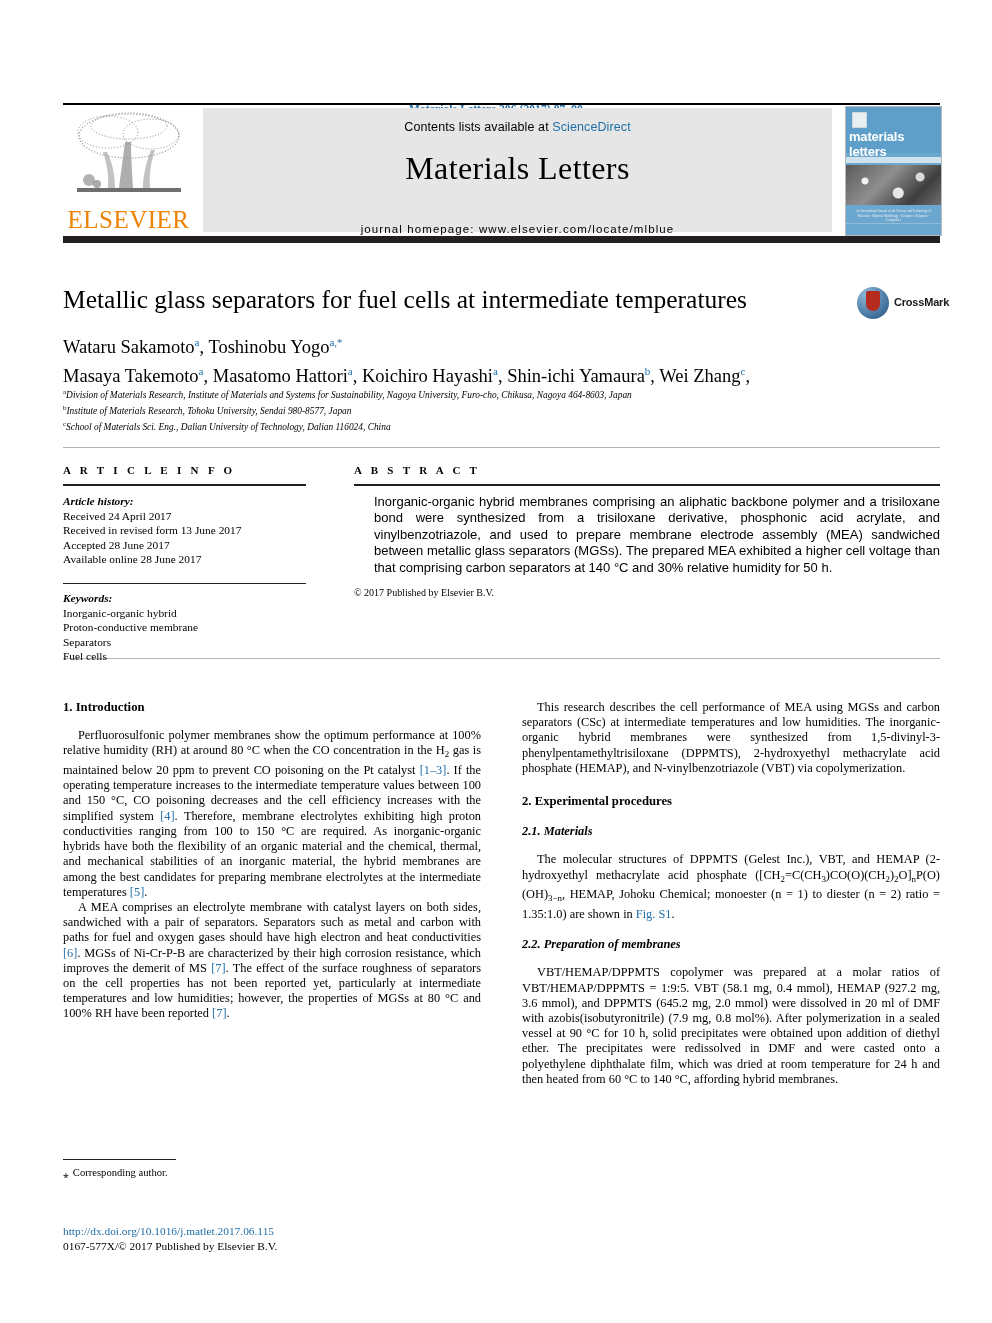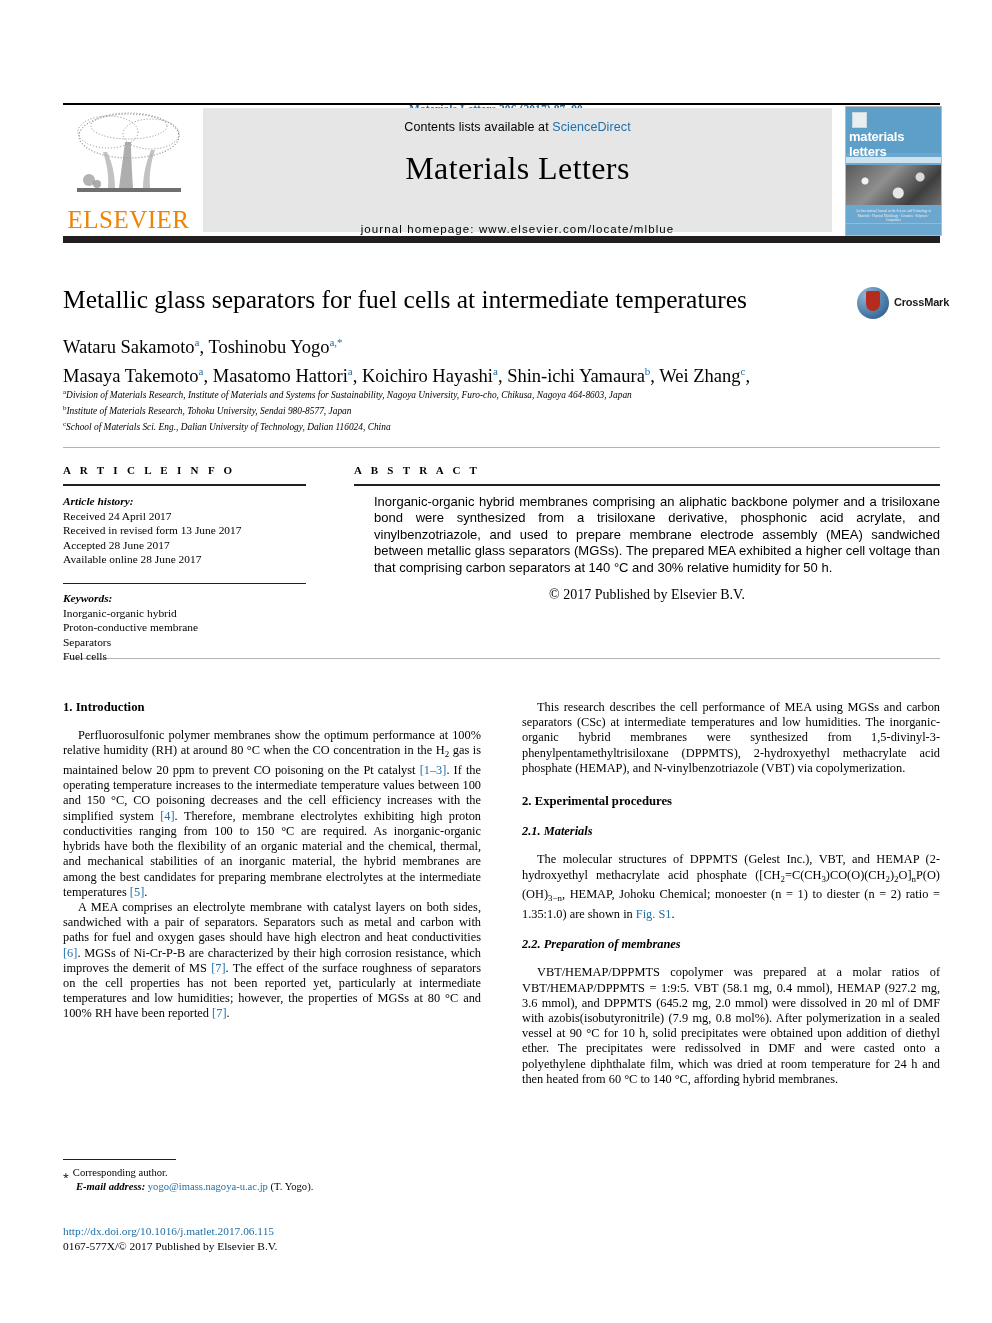--- a/index.html
+++ b/index.html
@@ -224,23 +224,23 @@
   .info-body .it { font-style: italic; font-weight: bold; }
   .abstract-text {
     font-family: Liberation Sans, sans-serif;
     font-size: 13px;
     line-height: 16.4px;
     text-align: justify;
     margin-left: 20px;
   }
   .copyright {
     margin-top: 11px;
-    text-align: center;
-    font-family: "Liberation Serif", serif;
-    font-size: 14px;
+    text-align: left;
+    font-family: "Liberation Serif", serif;
+    font-size: 10px;
   }
 
   .panel-rule-bottom {
     position: absolute;
     left: 63px; top: 658px;
     width: 877px; height: 1px;
     background: #b3b3b3;
   }
 
   
@@ -405,21 +405,20 @@
     <div class="h-num spaced">2. Experimental procedures</div>
     <div class="h-sub">2.1. Materials</div>
     <p class="body"><span>The molecular structures of DPPMTS (Gelest Inc.), VBT, and HEMAP (2-hydroxyethyl methacrylate acid phosphate ([CH</span><sub>2</sub>=C(CH<sub>3</sub>)CO(O)(CH<sub>2</sub>)<sub>2</sub>O]<sub>n</sub>P(O)(OH)<sub>3−n</sub><span>, HEMAP, Johoku Chemical; monoester (n = 1) to diester (n = 2) ratio = 1.35:1.0) are shown in </span><span class="ref">Fig. S1</span><span>.</span></p>
     <div class="h-sub">2.2. Preparation of membranes</div>
     <p class="body">VBT/HEMAP/DPPMTS copolymer was prepared at a molar ratios of VBT/HEMAP/DPPMTS = 1:9:5. VBT (58.1 mg, 0.4 mmol), HEMAP (927.2 mg, 3.6 mmol), and DPPMTS (645.2 mg, 2.0 mmol) were dissolved in 20 ml of DMF with azobis(isobutyronitrile) (7.9 mg, 0.8 mol%). After polymerization in a sealed vessel at 90 °C for 10 h, solid precipitates were obtained upon addition of diethyl ether. The precipitates were redissolved in DMF and were casted onto a polyethylene diphthalate film, which was dried at room temperature for 24 h and then heated from 60 °C to 140 °C, affording hybrid membranes.</p>
   </div>
 
   <div class="foot-rule"></div>
   <div class="footnote">
     <div><span class="star">⁎</span><span>Corresponding author.</span></div>
-    <div style="padding-left:13px;"><span class="em-it">E-mail address:</span> <span class="link">yogo@imass.nagoya-u.ac.jp</span> <span>(T. Yogo).</span></div>
   </div>
 
   <div class="doi-block">
     <div class="doi">http://dx.doi.org/10.1016/j.matlet.2017.06.115</div>
     <div>0167-577X/© 2017 Published by Elsevier B.V.</div>
   </div>
 
 </div>
 
 </body></html>

